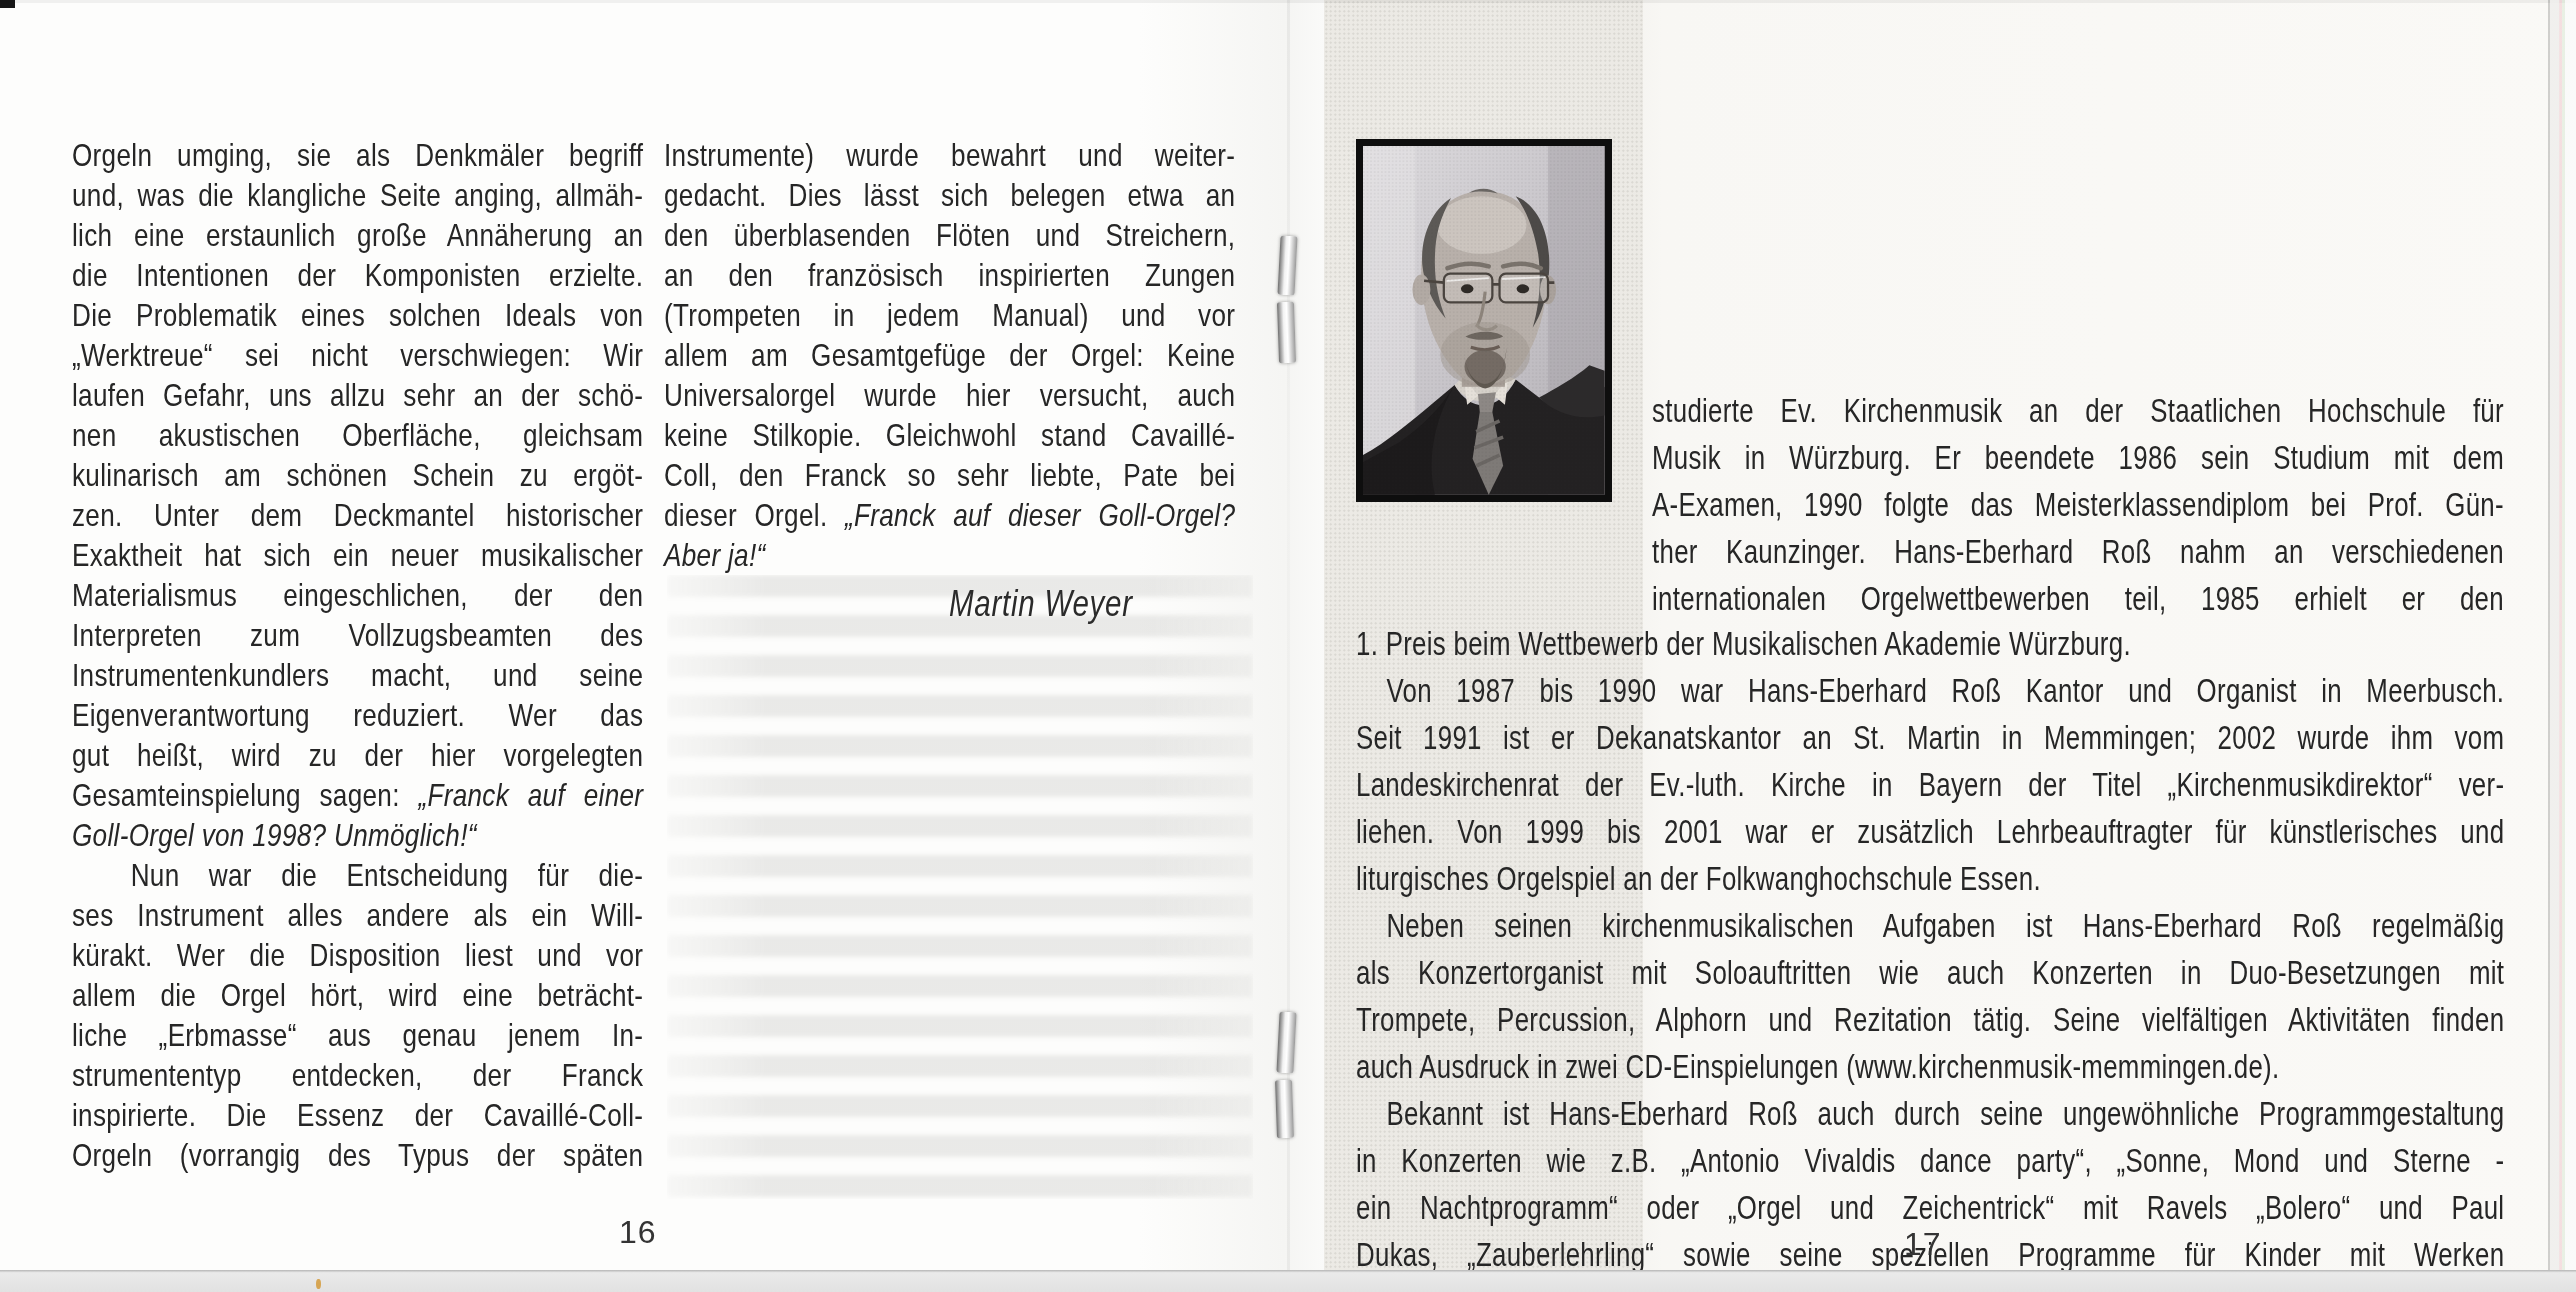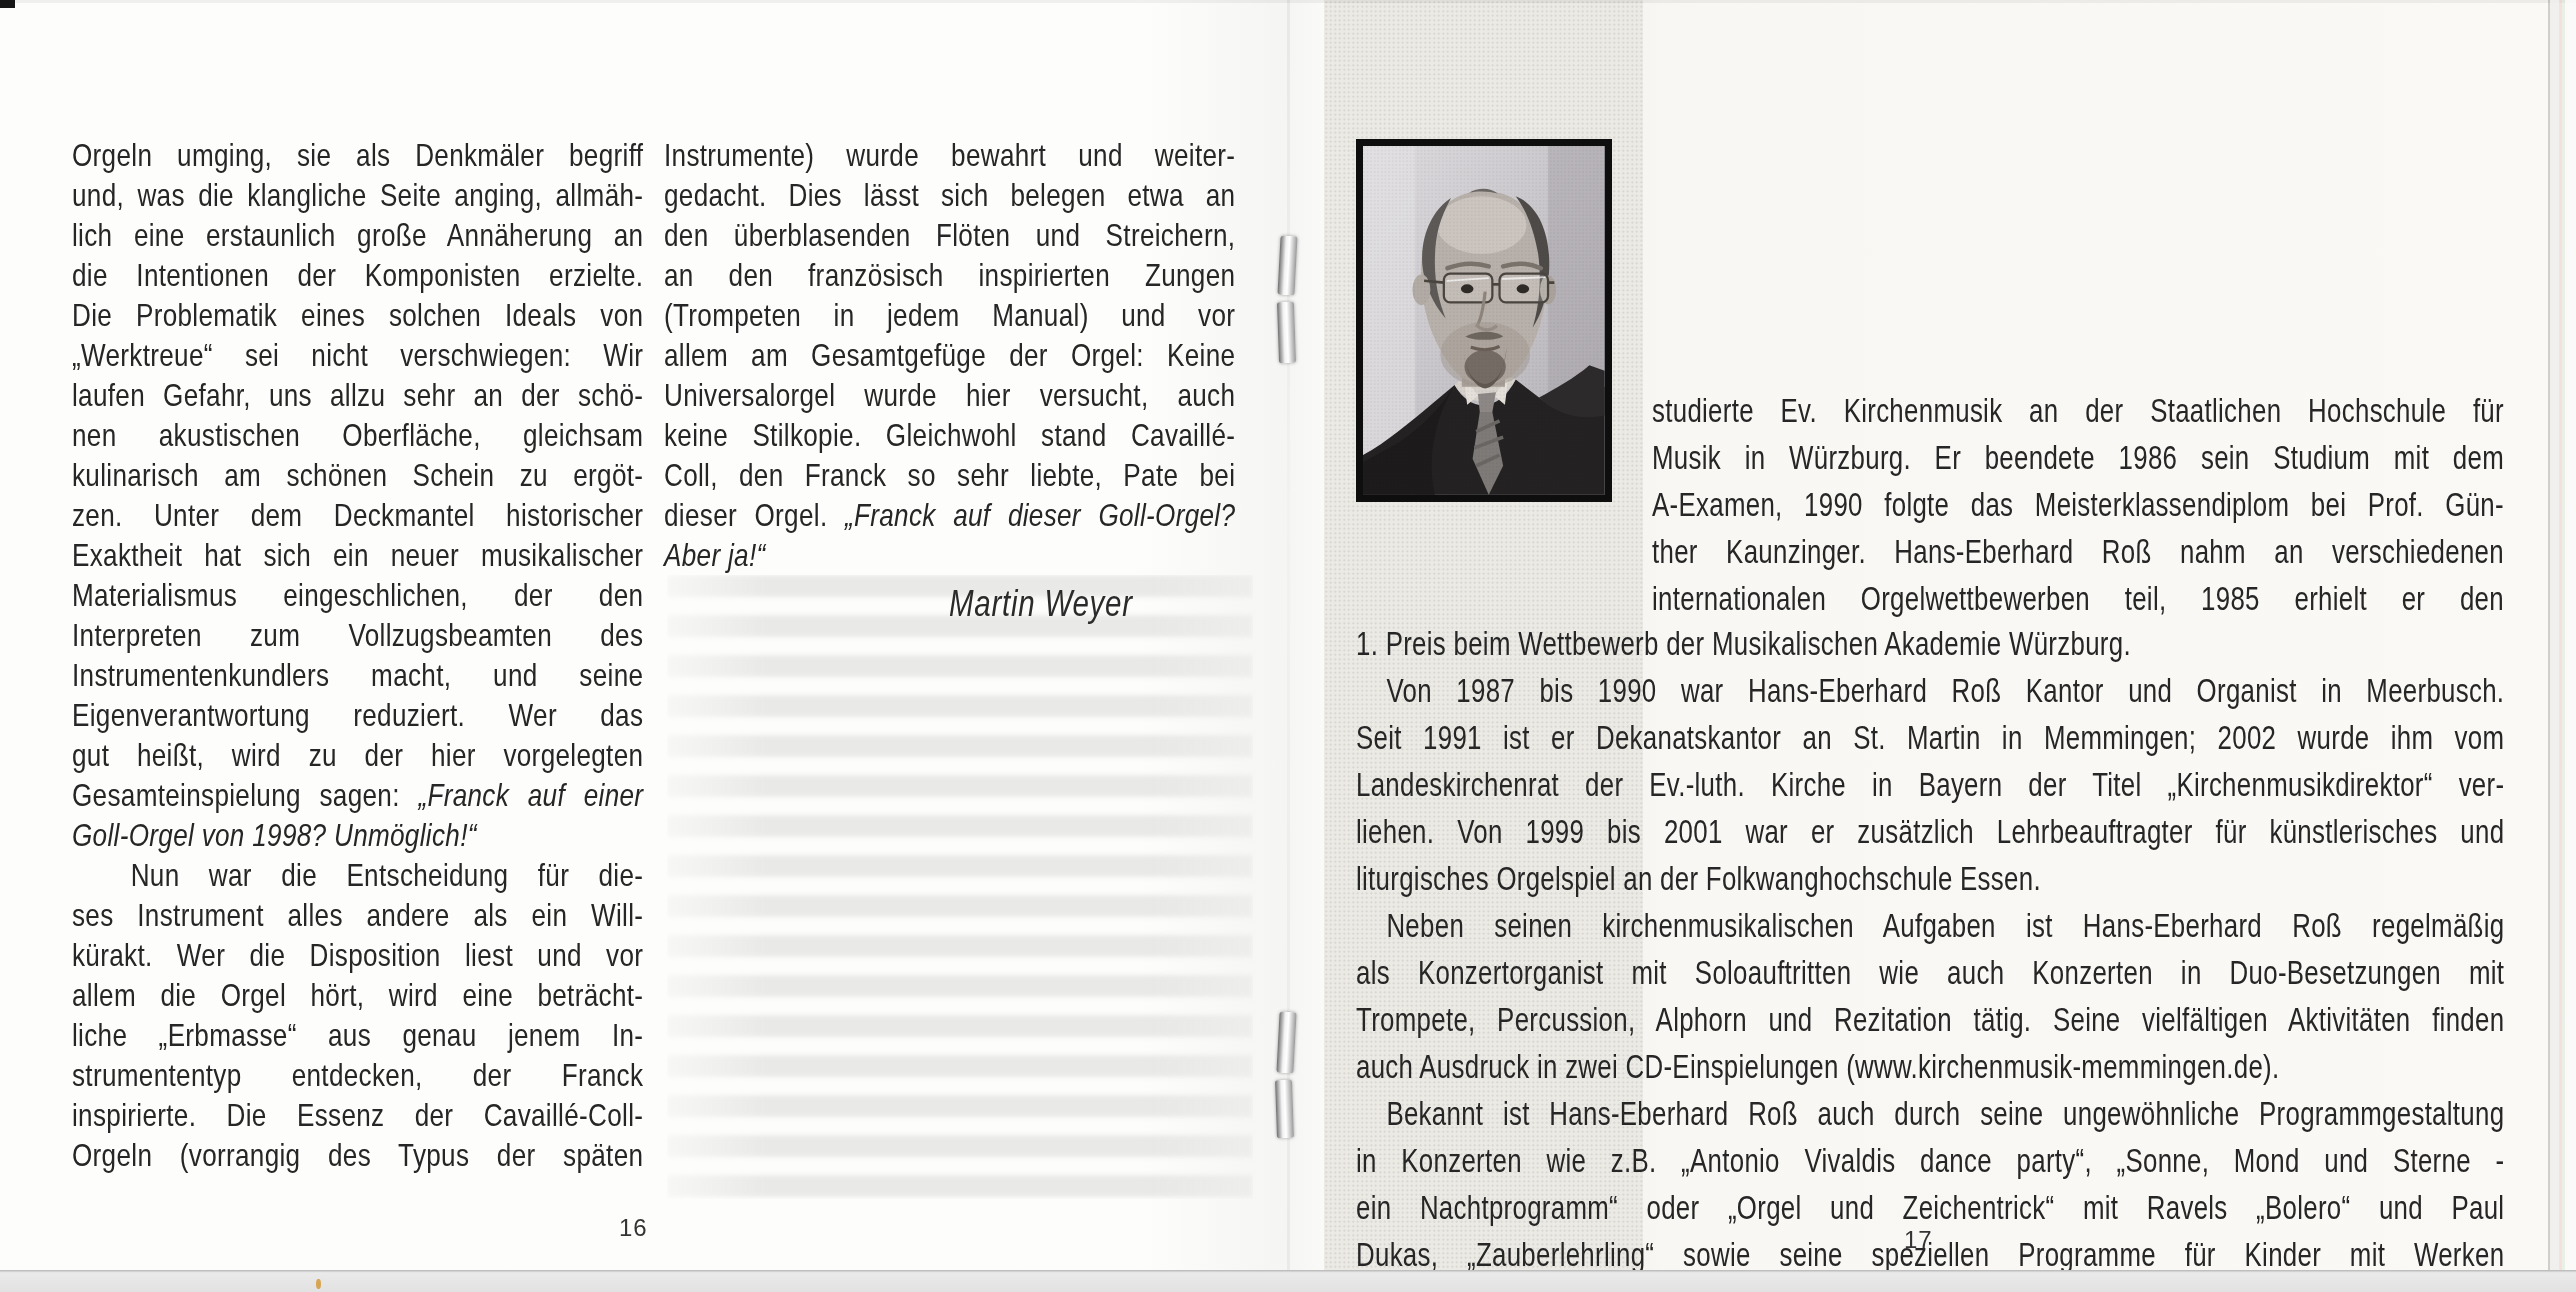--- a/index.html
+++ b/index.html
@@ -48,21 +48,21 @@
   #col2{left:664px;top:135px;width:701px;font-size:32px;line-height:40px;transform:scaleX(.815);}
   #intro{left:1652px;top:387px;width:1121px;font-size:34px;line-height:47px;transform:scaleX(.760);}
   #rbody{left:1356px;top:620px;width:1511px;font-size:34px;line-height:47px;transform:scaleX(.760);}
   .tline{letter-spacing:0.4px;color:#262626;}
   .just{text-align:justify;text-align-last:justify;}
   .it{font-style:italic;}
   .heading{position:absolute;left:1650px;top:243px;font-size:50px;font-weight:700;
     color:#141414;letter-spacing:0;}
   .byline{position:absolute;left:949px;top:583px;font-size:36px;font-style:italic;
     color:#2b2b2b;transform:scaleX(.82);transform-origin:0 0;letter-spacing:0.9px;}
-  .page-num{position:absolute;font-size:24px;color:#343434;letter-spacing:0.9px;}
+  .page-num{position:absolute;font-size:32px;color:#343434;letter-spacing:0.9px;}
   #pn16{left:619px;top:1214px;}
   #pn17{left:1904px;top:1226px;}
 
   
   .photo-frame{position:absolute;left:1356px;top:139px;width:256px;height:363px;
     background:#0e0e0e;padding:7.2px;box-sizing:border-box;}
   .photo-frame svg{display:block;width:100%;height:100%;}
 </style>
 </head>
 <body>

